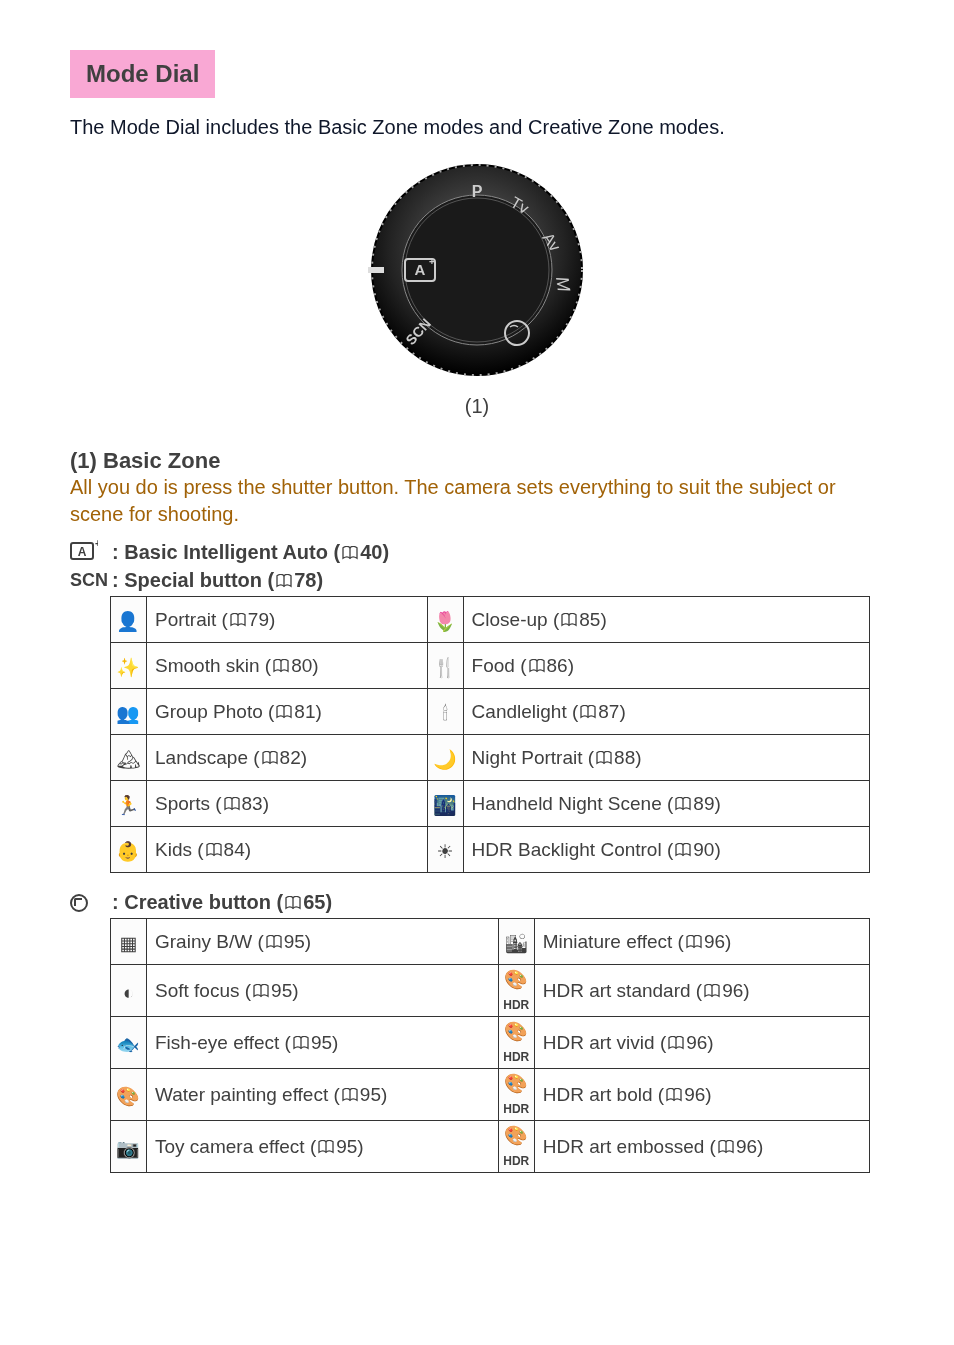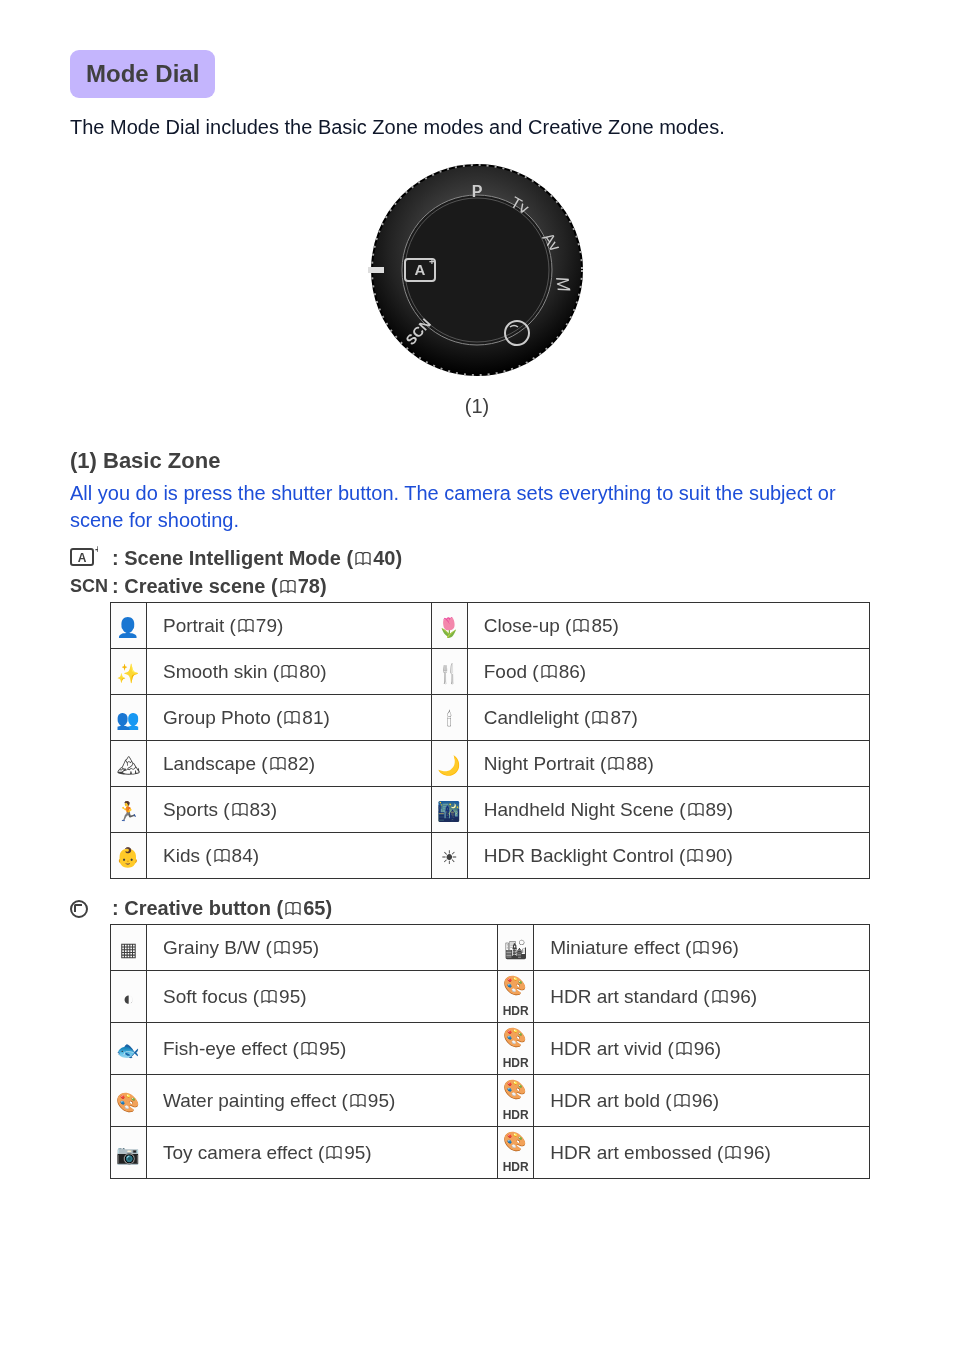--- a/index.html
+++ b/index.html
@@ -4,28 +4,27 @@
   <style>
     * { box-sizing: border-box; margin: 0; padding: 0; }
     body {
       font-family: Arial, Helvetica, sans-serif;
       color: #404040;
       background: #fff;
       width: 954px;
       padding: 50px 70px 40px 70px;
     }
     .section-header {
-      background: #c4b5fd;
+      background: #f9a8d4;
       padding: 10px 16px;
       font-size: 24px;
       font-weight: bold;
       color: #404040;
       margin-bottom: 18px;
       display: inline-block;
-      border-radius: 9px;
     }
     .intro {
       font-size: 20px;
       color: #0f172a;
       margin-bottom: 16px;
     }
     .dial-image {
       text-align: center;
       margin: 10px 0 30px 0;
     }
@@ -33,25 +32,24 @@
     .caption {
       font-size: 20px;
       text-align: center;
       margin-top: 6px;
       color: #404040;
     }
     .subsection-title {
       font-size: 22px;
       font-weight: bold;
       color: #404040;
-      margin-bottom: 6px;
     }
     .subsection-desc {
       font-size: 20px;
-      color: #1d4ed8;
+      color: #a16207;
       line-height: 1.35;
       margin-bottom: 12px;
     }
     .mode-line {
       font-size: 20px;
       font-weight: bold;
       color: #404040;
       margin-top: 4px;
       display: flex;
       align-items: center;
@@ -72,21 +70,21 @@
       margin-left: 40px;
       margin-top: 4px;
       margin-bottom: 18px;
     }
     table.modes {
       border-collapse: collapse;
       width: 760px;
     }
     table.modes td {
       border: 1px solid #333;
-      padding: 3px 16px;
+      padding: 3px 8px;
       font-size: 19px;
       color: #404040;
       vertical-align: middle;
     }
     table.modes td.icon-cell {
       width: 36px;
       text-align: center;
       background: #fcfcfc;
       padding: 3px 4px;
     }
@@ -167,31 +165,31 @@
 
 <div class="mode-line">
   <span class="mode-line-icon">
     <svg width="28" height="20" viewBox="0 0 28 20">
       <rect x="1" y="3" width="22" height="16" rx="2" fill="none" stroke="#404040" stroke-width="2"></rect>
       <text x="12" y="16" fill="#404040" font-size="12" font-weight="bold" text-anchor="middle">A</text>
       <text x="25" y="7" fill="#404040" font-size="10" font-weight="bold">+</text>
     </svg>
   </span>
   <span>
-    <span>: Scene Intelligent Mode (</span><svg class="book-icon" viewBox="0 0 20 16">
+    <span>: Basic Intelligent Auto (</span><svg class="book-icon" viewBox="0 0 20 16">
         <path d="M2 2 C5 0 8 0 10 2 C12 0 15 0 18 2 L18 14 C15 12 12 12 10 14 C8 12 5 12 2 14 Z" fill="none" stroke="#404040" stroke-width="1.5"></path>
         <line x1="10" y1="2" x2="10" y2="14" stroke="#404040" stroke-width="1.5"></line>
       </svg><span>40</span><span>)</span>
   </span>
 </div>
 
 <div class="mode-line">
   <span class="mode-line-icon scn-label">SCN</span>
   <span>
-    <span>: Creative scene (</span><svg class="book-icon" viewBox="0 0 20 16">
+    <span>: Special button (</span><svg class="book-icon" viewBox="0 0 20 16">
         <path d="M2 2 C5 0 8 0 10 2 C12 0 15 0 18 2 L18 14 C15 12 12 12 10 14 C8 12 5 12 2 14 Z" fill="none" stroke="#404040" stroke-width="1.5"></path>
         <line x1="10" y1="2" x2="10" y2="14" stroke="#404040" stroke-width="1.5"></line>
       </svg><span>78</span><span>)</span>
   </span>
 </div>
 
 <div class="tables-wrap">
   <table class="modes" id="scn-table">
       <tbody>
         <tr>

